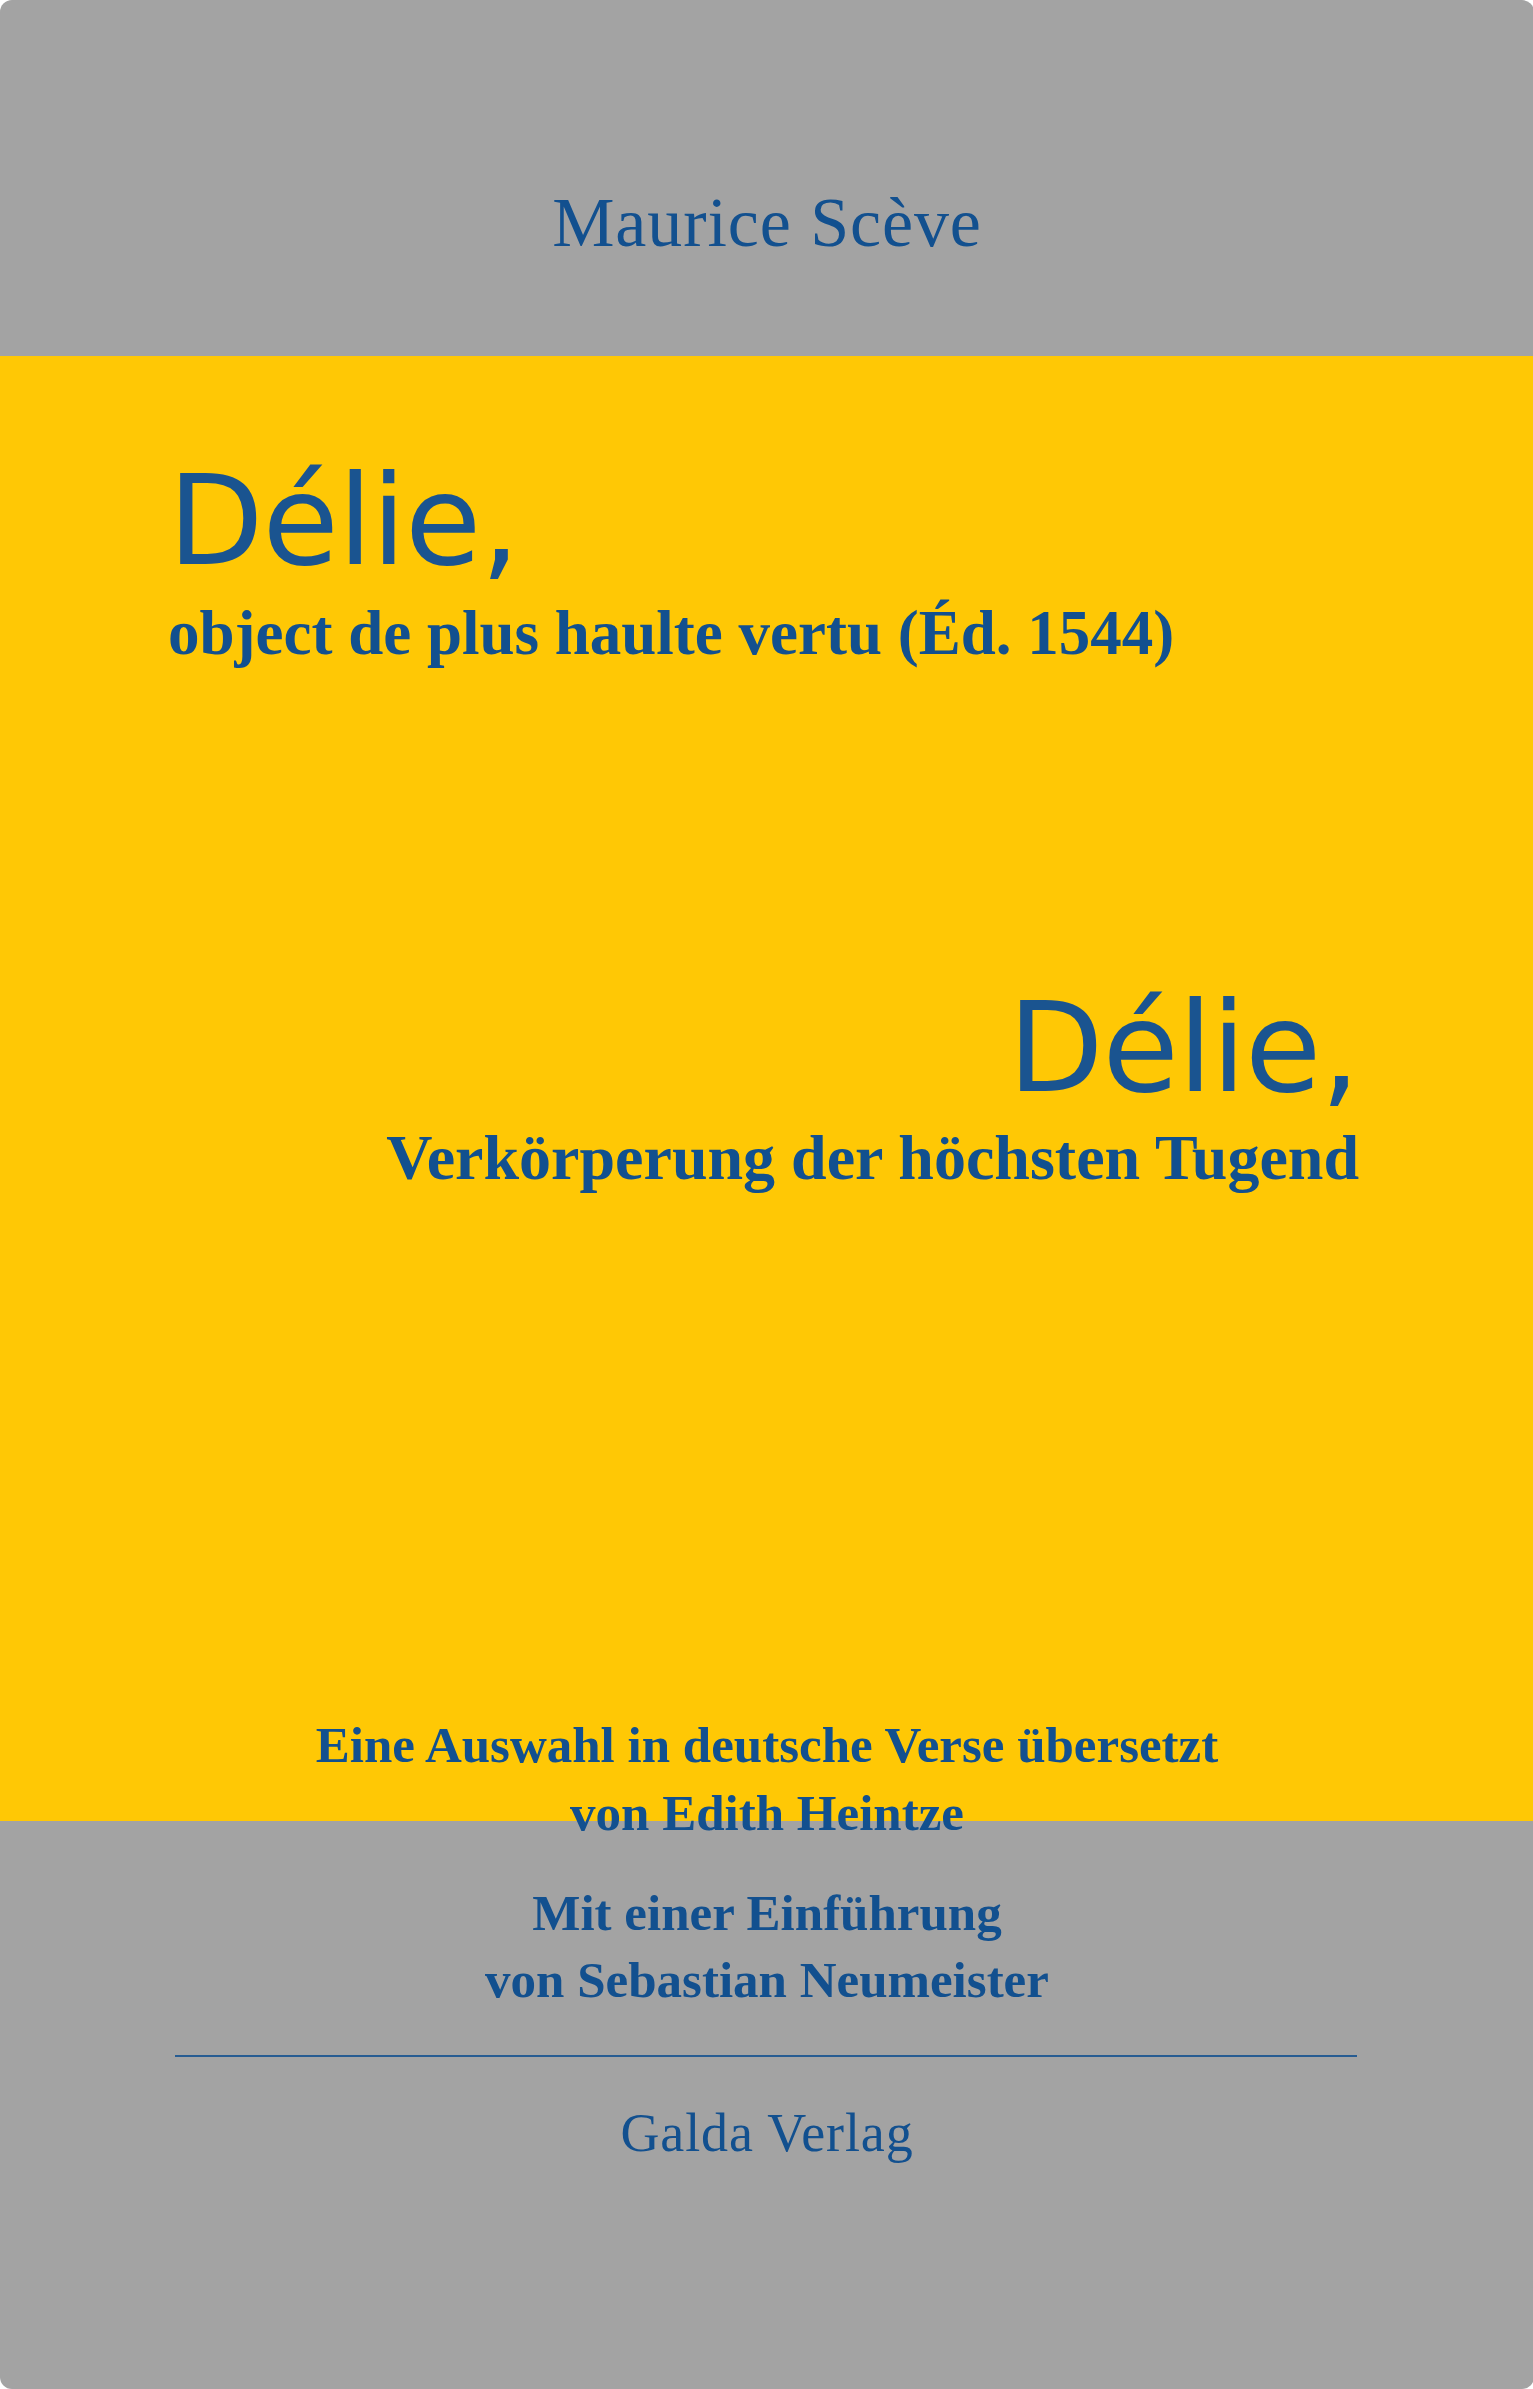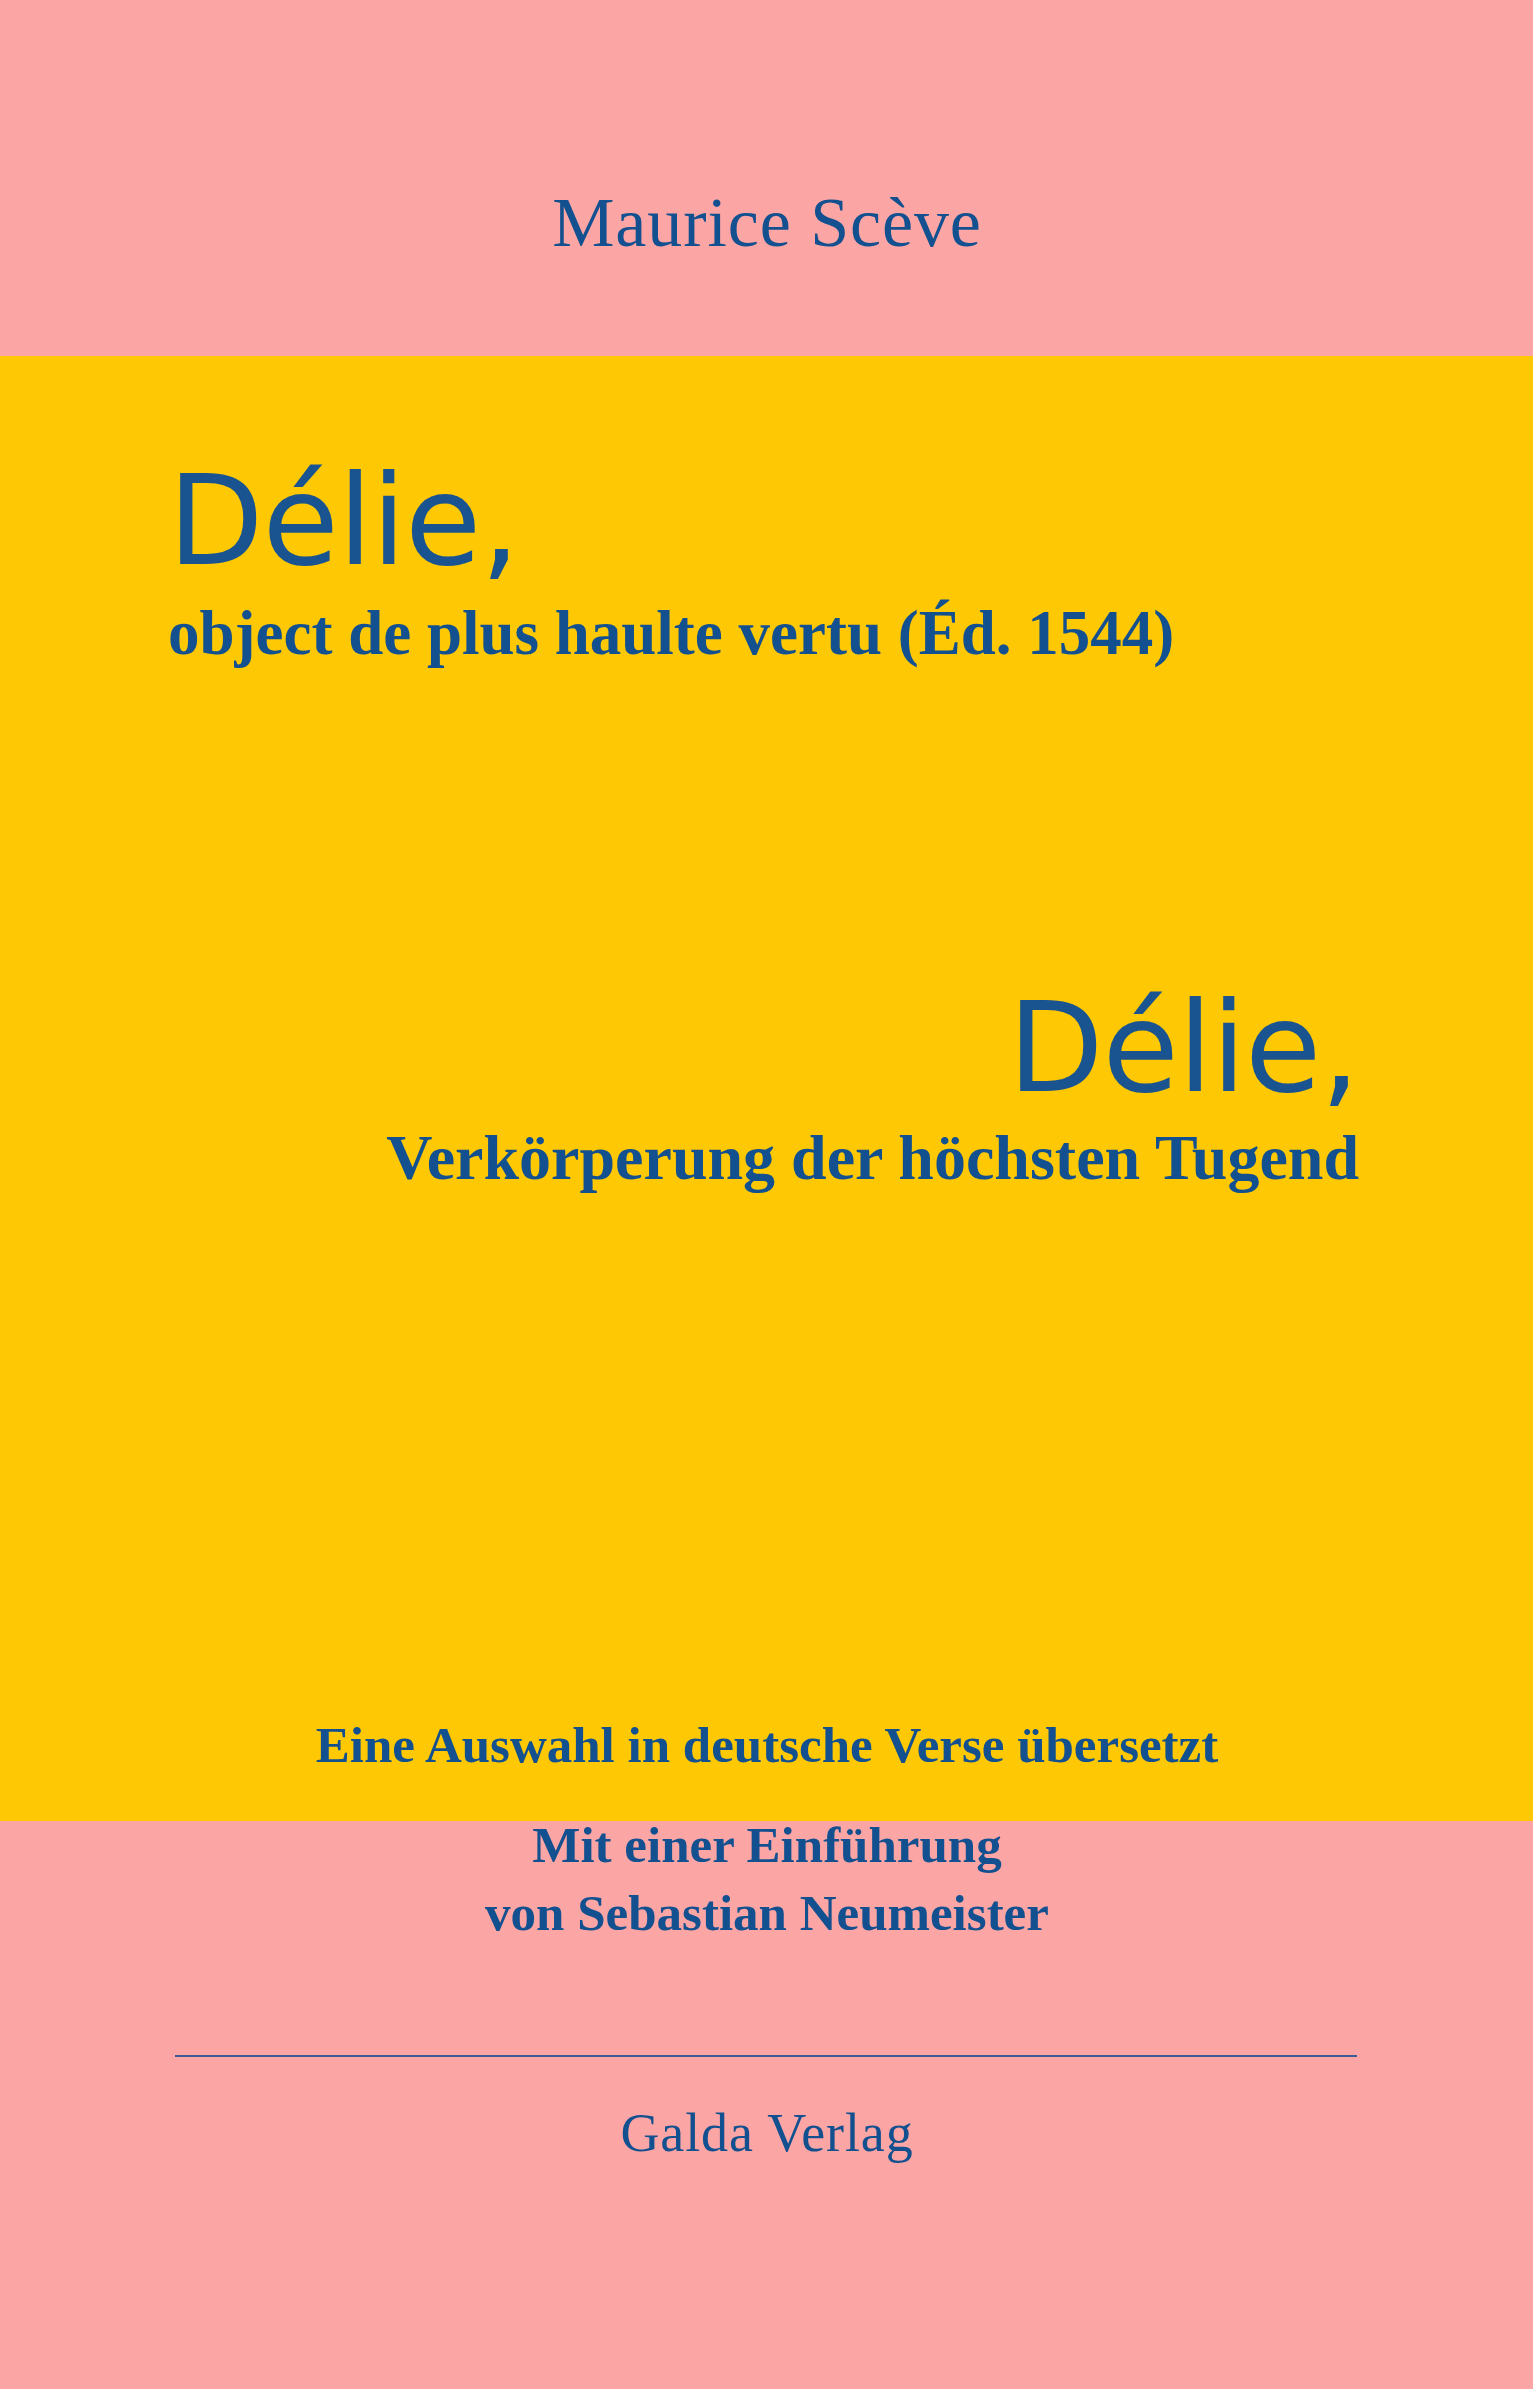--- a/index.html
+++ b/index.html
@@ -12,21 +12,22 @@
     height: 2389px;
     position: relative;
     font-family: "Liberation Serif", serif;
     color: #12508f;
     overflow: hidden;
   }
 
   .cover {
     position: absolute;
     inset: 0;
-    background: #fca5a5;
+    background: #a3a3a3;
+    border-radius: 12px;
   }
 
   
   .author {
     position: absolute;
     top: 184px;
     left: 0;
     width: 100%;
     text-align: center;
     font-family: "Liberation Serif", serif;
@@ -158,20 +159,21 @@
       <div class="sub">
         <span class="line">Verkörperung der</span>
         <span class="line">höchsten Tugend</span>
       </div>
     </div>
 
   </div>
 
   <div class="credits">
     <span class="line">Eine Auswahl in deutsche Verse übersetzt</span>
+    <span class="line">von Edith Heintze</span>
     <span class="line gap">Mit einer Einführung</span>
     <span class="line">von Sebastian Neumeister</span>
   </div>
 
   <div class="rule"></div>
 
   <div class="publisher">Galda Verlag</div>
 
 </div>
 

